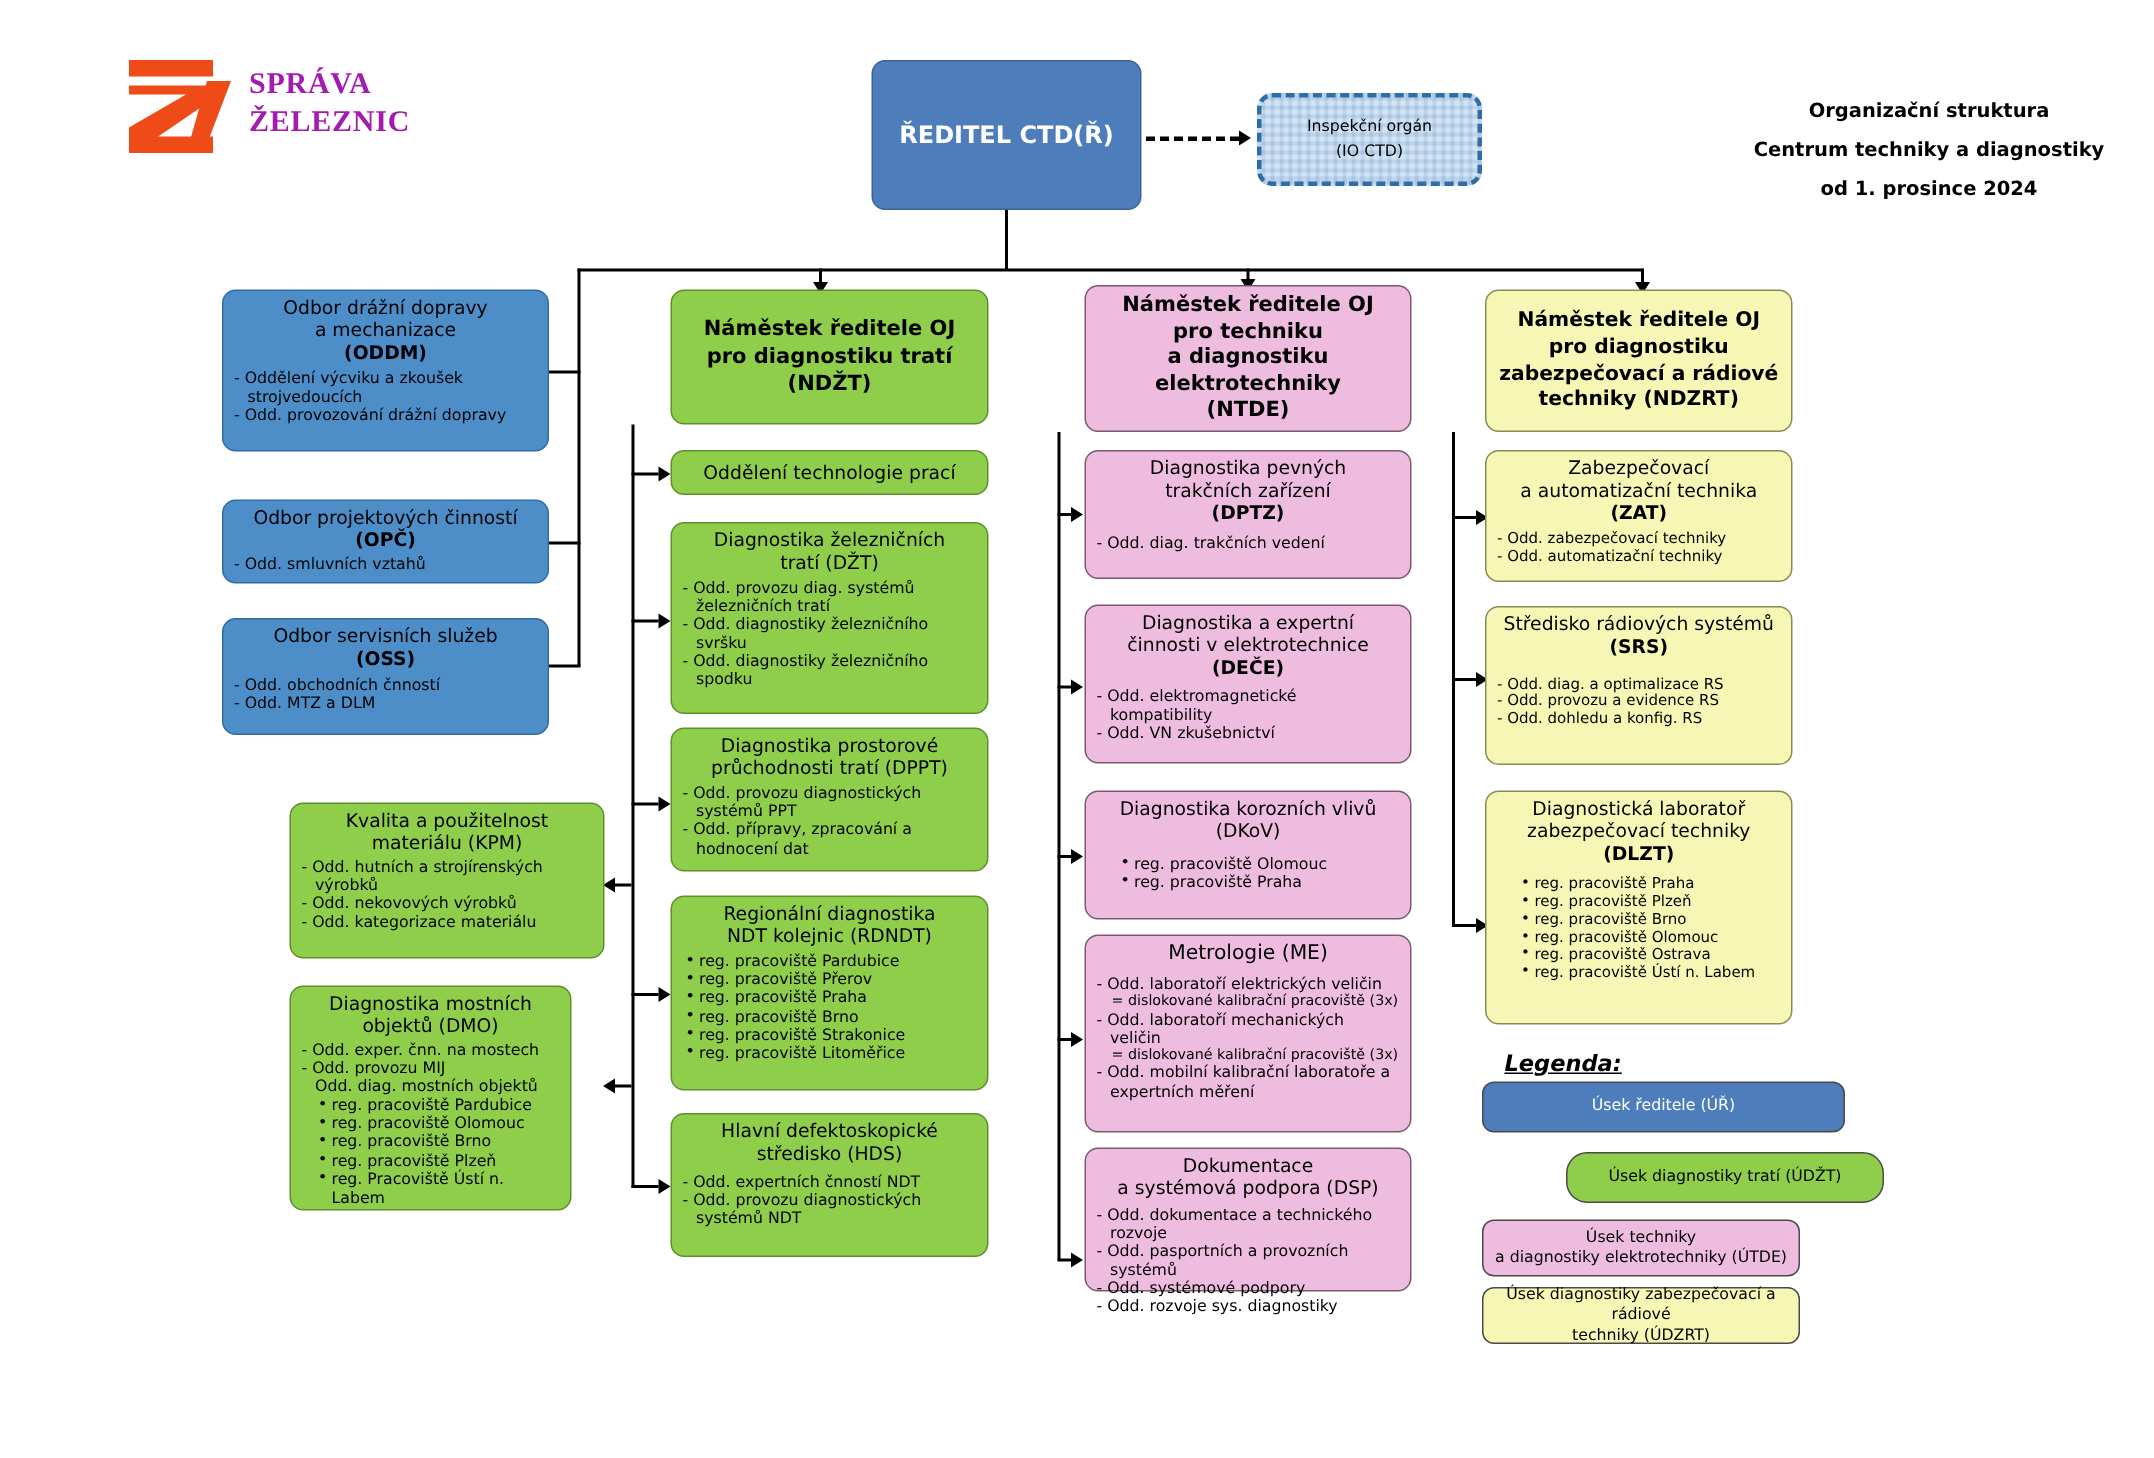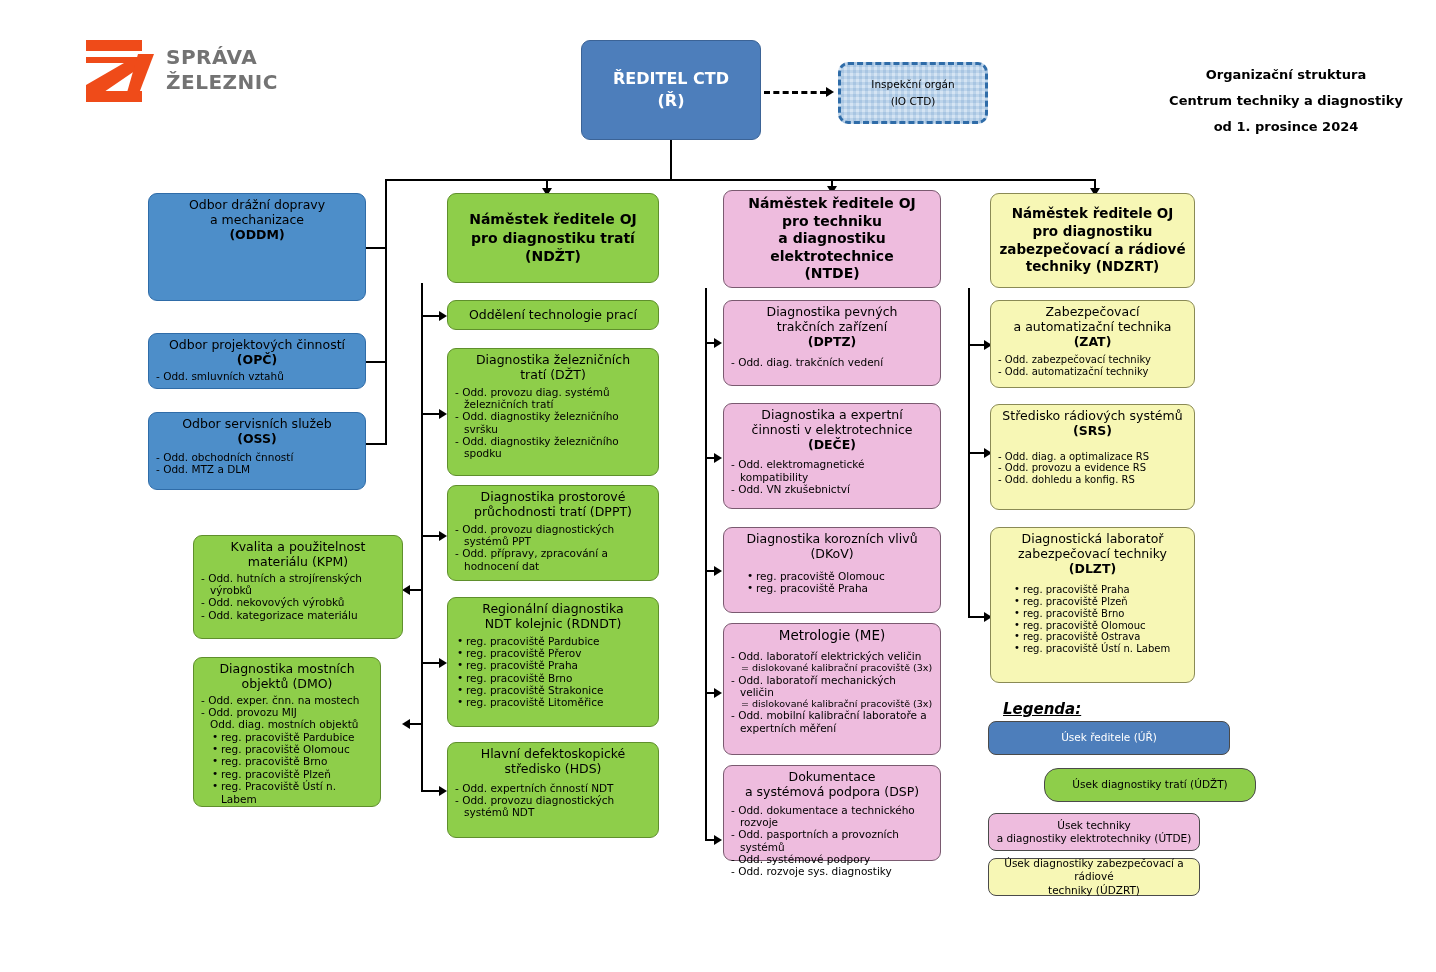--- a/index.html
+++ b/index.html
@@ -21,21 +21,21 @@
 
   .line{position:absolute;background:#000;}
   .hline{height:2px;}
   .vline{width:2px;}
 
   .arrow{position:absolute;width:0;height:0;}
   .arr-r{border-top:5px solid transparent;border-bottom:5px solid transparent;border-left:8px solid #000;}
   .arr-l{border-top:5px solid transparent;border-bottom:5px solid transparent;border-right:8px solid #000;}
   .arr-d{border-left:5px solid transparent;border-right:5px solid transparent;border-top:8px solid #000;}
 
-  .logo-txt{position:absolute;font-weight:bold;color:#737373;letter-spacing:.5px;}
+  .logo-txt{position:absolute;font-weight:bold;color:#a21caf;letter-spacing:.5px;font-family:Liberation Serif, serif;}
 
   #title{position:absolute;text-align:center;font-weight:bold;font-size:13px;line-height:2.0;color:#000;}
 
   #inspekcni{position:absolute;box-sizing:border-box;border:3px dashed #2f6ca8;border-radius:10px;
     background:
       repeating-linear-gradient(0deg,#cfe0f0 0 3px,#e9f1f9 3px 6px),
       repeating-linear-gradient(90deg,#cfe0f0 0 3px,#e9f1f9 3px 6px);
     background-blend-mode:multiply;
     display:flex;flex-direction:column;align-items:center;justify-content:center;
     font-size:10.5px;line-height:1.6;color:#000;}
@@ -66,21 +66,21 @@
   </svg>
   <div class="logo-txt" style="left:166px;top:45px;font-size:20px;">SPRÁVA</div>
   <div class="logo-txt" style="left:166px;top:70px;font-size:20px;">ŽELEZNIC</div>
 
   <div id="title" style="left:1126px;top:62px;width:320px;">
     <div>Organizační struktura</div>
     <div>Centrum techniky a diagnostiky</div>
     <div>od 1. prosince 2024</div>
   </div>
 
-  <div class="box c-blue" style="left:581px;top:40px;width:180px;height:100px;display:flex;flex-direction:column;align-items:center;justify-content:center;font-size:16px;font-weight:bold;line-height:1.35;">
+  <div class="box c-blue" style="left:581px;top:40px;width:180px;height:100px;display:flex;flex-direction:row;align-items:center;justify-content:center;font-size:16px;font-weight:bold;line-height:1.35;">
     <span>ŘEDITEL CTD</span>
     <span>(Ř)</span>
   </div>
 
   <div class="dashline" style="left:764px;top:91px;width:62px;"></div>
   <div class="arrow arr-r" style="left:826px;top:87px;"></div>
 
   <div id="inspekcni" style="left:838px;top:62px;width:150px;height:62px;">
     <span>Inspekční orgán</span>
     <span>(IO CTD)</span>
@@ -103,20 +103,24 @@
   <div class="arrow arr-l" style="left:358px;top:243px;"></div>
   <div class="line hline" style="left:366px;top:361px;width:21px;"></div>
   <div class="arrow arr-l" style="left:358px;top:357px;"></div>
   <div class="line hline" style="left:366px;top:443px;width:21px;"></div>
   <div class="arrow arr-l" style="left:358px;top:439px;"></div>
 
   <div class="box c-blue2" style="left:148px;top:193px;width:218px;height:108px;font-size:11.5px;">
     <span class="ttl" style="font-size:12.5px;">Odbor drážní dopravy</span>
     <span class="ttl" style="font-size:12.5px;">a mechanizace</span>
     <span class="ttl hdr" style="font-size:12.5px;">(ODDM)</span>
+    <div class="dashlist" style="margin-top:4px;font-size:10.5px;">
+      <div>- Oddělení výcviku a zkoušek strojvedoucích</div>
+      <div>- Odd. provozování drážní dopravy</div>
+    </div>
   </div>
 
   <div class="box c-blue2" style="left:148px;top:333px;width:218px;height:56px;font-size:11.5px;">
     <span class="ttl" style="font-size:12.5px;">Odbor projektových činností</span>
     <span class="ttl hdr" style="font-size:12.5px;">(OPČ)</span>
     <div class="dashlist" style="margin-top:2px;font-size:10.5px;">
       <div>- Odd. smluvních vztahů</div>
     </div>
   </div>
 
@@ -222,21 +226,21 @@
       <li>reg. pracoviště Brno</li>
       <li>reg. pracoviště Plzeň</li>
       <li>reg. Pracoviště Ústí n. Labem</li>
     </ul>
   </div>
 
   <div class="box c-pink" style="left:723px;top:190px;width:218px;height:98px;display:flex;flex-direction:column;align-items:center;justify-content:center;font-size:14px;font-weight:bold;line-height:1.25;">
     <span>Náměstek ředitele OJ</span>
     <span>pro techniku</span>
     <span>a diagnostiku</span>
-    <span>elektrotechnice</span>
+    <span>elektrotechniky</span>
     <span>(NTDE)</span>
   </div>
 
   <div class="line vline" style="left:705px;top:288px;height:552px;"></div>
   <div class="line hline" style="left:705px;top:342px;width:11px;"></div>
   <div class="arrow arr-r" style="left:714px;top:338px;"></div>
   <div class="line hline" style="left:705px;top:457px;width:11px;"></div>
   <div class="arrow arr-r" style="left:714px;top:453px;"></div>
   <div class="line hline" style="left:705px;top:570px;width:11px;"></div>
   <div class="arrow arr-r" style="left:714px;top:566px;"></div>

